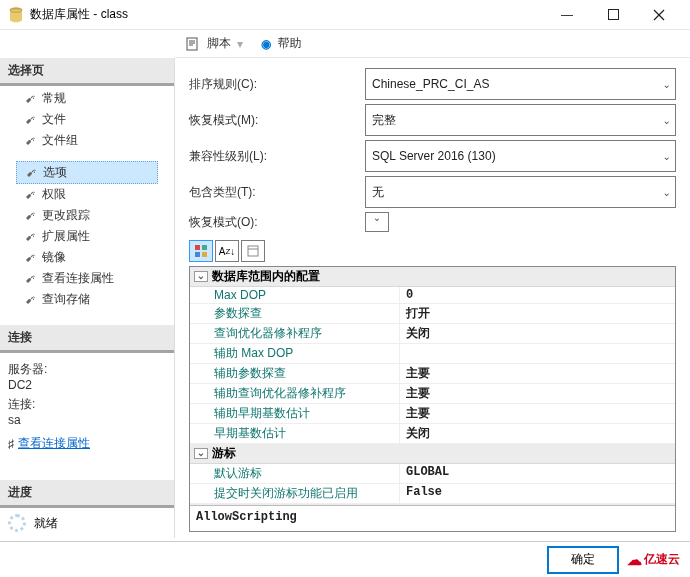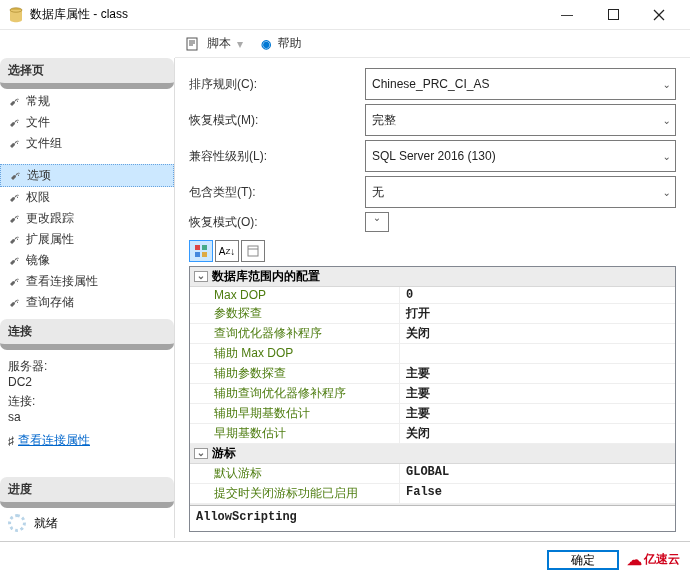--- a/index.html
+++ b/index.html
@@ -8,22 +8,22 @@
 .titlebar .db-icon { width: 16px; height: 16px; margin-right: 6px; }
 .titlebar .title { flex: 1; color: #000; }
 .titlebar .winbtn { width: 46px; height: 30px; display: flex; align-items: center; justify-content: center; color: #222; cursor: default; }
 .toolbar { height: 28px; display: flex; align-items: center; padding: 0 10px; gap: 6px; margin-left: 175px; border-bottom: 1px solid #e8e8e8; }
 .toolbar .ticon { width: 16px; height: 16px; }
 .toolbar span { color: #333; }
 .toolbar .sep { color: #aaa; }
 .toolbar .help-icon { color: #0078d4; font-weight: bold; }
 .main { display: flex; height: 480px; }
 .sidebar { width: 175px; display: flex; flex-direction: column; border-right: 1px solid #ddd; }
-.panel-head { background: #e9e9e9; padding: 4px 8px; font-weight: 600; color: #333; border-bottom: 6px solid #a3a3a3; border-radius: 7px; }
-.pages { padding: 2px 0; }
+.panel-head { background: #e9e9e9; padding: 4px 8px; font-weight: 600; color: #333; border-bottom: 3px solid #a3a3a3; }
+.pages { padding: 2px 16px; }
 .page-item { display: flex; align-items: center; padding: 2px 8px; gap: 4px; color: #333; }
 .page-item.sel { background: #cce8ff; border: 1px dotted #66a3e0; margin-top: 10px; }
 .wrench { width: 14px; height: 14px; }
 .spacer { flex: 1; }
 .conn-box, .prog-box { padding: 4px 8px; color: #333; }
 .conn-box .lbl { margin-top: 4px; }
 .conn-box a { color: #0066cc; text-decoration: underline; }
 .prog-row { display: flex; align-items: center; gap: 8px; padding: 6px 8px; }
 .spinner { width: 18px; height: 18px; border: 3px dotted #b8d4e8; border-radius: 50%; }
 .content { flex: 1; padding: 10px 14px 6px 14px; display: flex; flex-direction: column; gap: 4px; overflow: hidden; }
@@ -33,25 +33,25 @@
 .sel-arrow { position: absolute; right: 4px; top: 50%; transform: translateY(-50%); font-size: 10px; color: #555; }
 .other-opt { border: 1px solid #7a7a7a; width: 24px; height: 20px; display: flex; align-items: center; justify-content: center; }
 .grid-tools { display: flex; gap: 2px; margin-top: 4px; }
 .grid-tools .tbtn { width: 24px; height: 22px; border: 1px solid #7a7a7a; display: flex; align-items: center; justify-content: center; background: #fff; font-size: 10px; }
 .grid-tools .tbtn.sel { background: #cce8ff; border-color: #3399ff; }
 .propgrid { border: 1px solid #828790; flex: 1; overflow: hidden; }
 .pg-scroll { height: 238px; overflow-y: scroll; }
 .pg-cat { background: #ececec; display: flex; align-items: center; padding: 1px 4px; border-bottom: 1px solid #d8d8d8; font-weight: 600; }
 .pg-cat .toggle { width: 14px; text-align: center; color: #666; border: 1px solid #999; height: 11px; line-height: 8px; margin-right: 4px; font-size: 10px; background: #fff; }
 .pg-row { display: flex; border-bottom: 1px solid #eee; min-height: 17px; }
-.pg-name { width: 210px; padding: 1px 4px 1px 24px; color: #4d7c0f; border-right: 1px solid #eee; }
+.pg-name { width: 210px; padding: 1px 4px 1px 24px; color: #0f766e; border-right: 1px solid #eee; }
 .pg-val { flex: 1; padding: 1px 6px; font-family: "Courier New", monospace; font-weight: 600; color: #222; }
 .pg-desc { padding: 4px 6px; height: 42px; background: #fff; border-top: 1px solid #bbb; font-family: "Courier New", monospace; font-weight: 600; color: #222; }
 .footer { position: absolute; bottom: 0; left: 0; right: 0; height: 36px; border-top: 1px solid #ccc; display: flex; align-items: center; justify-content: flex-end; padding: 0 10px; gap: 8px; background: #fff; }
-.btn { min-width: 72px; height: 20px; border: 1px solid #0078d4; background: #fff; }
+.btn { min-width: 72px; height: 28px; border: 1px solid #0078d4; background: #fff; }
 .btn.default { border: 2px solid #0078d4; }
 .brand { display: flex; align-items: center; gap: 2px; color: #d0021b; font-weight: bold; font-size: 15px; }
 .brand .cloud { font-size: 15px; }
 </style>
 </head>
 <body>
 
 <div class="titlebar">
   <svg class="db-icon" viewBox="0 0 16 16">
       <ellipse cx="8" cy="3" rx="6" ry="2.2" fill="#d6b24c"></ellipse>

